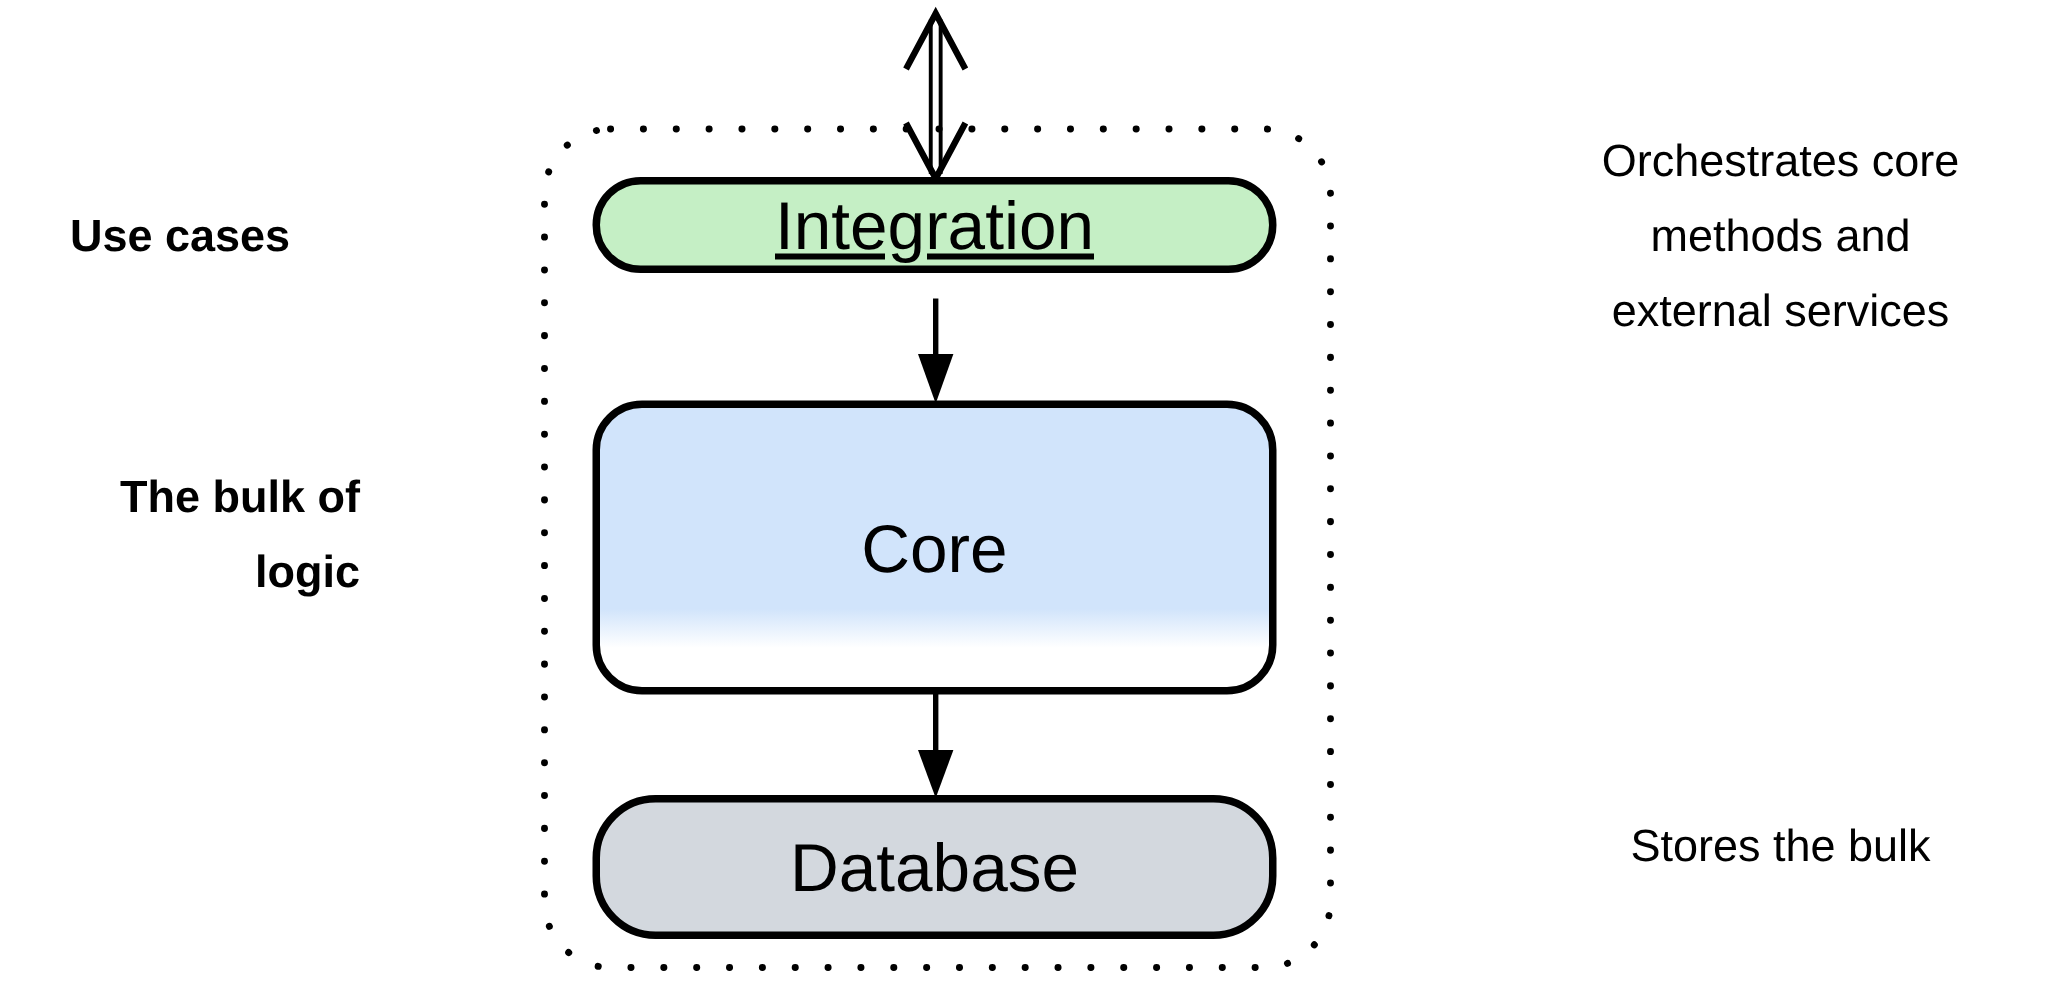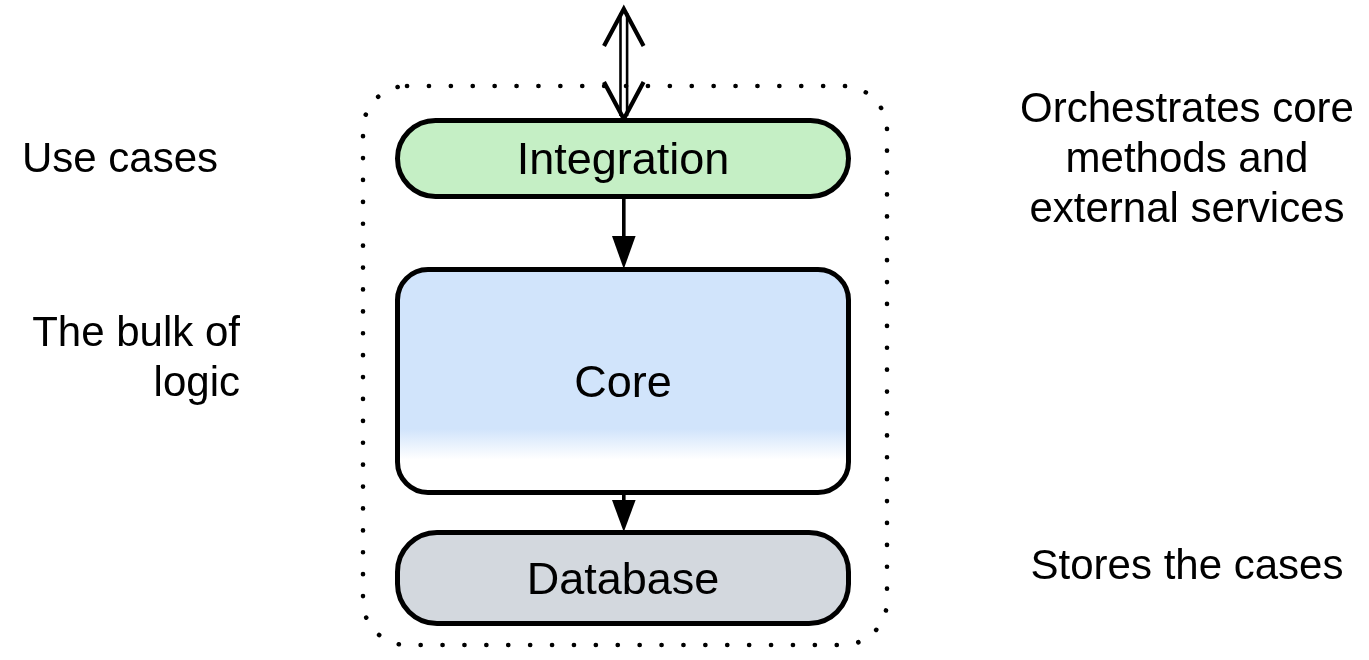--- a/index.html
+++ b/index.html
@@ -30,47 +30,48 @@
     border: 5px solid var(--stroke, #000000);
     display: flex;
     align-items: center;
     justify-content: center;
     font-size: 45px;
     line-height: 1;
     text-align: center;
   }
   .box-integration {
     left: 395px; top: 118px;
-    width: 456px; height: 81px;
+    width: 456px; height: 64px;
     border-radius: 41px;
     background: var(--integration-fill, #c5efc5);
+    text-decoration: underline;
   }
   .box-core {
     left: 395px; top: 267px;
-    width: 456px; height: 228px;
+    width: 456px; height: 196px;
     border-radius: 33px;
     background: linear-gradient(to bottom,
       var(--core-fill, #d1e4fb) 0%,
       var(--core-fill, #d1e4fb) 72%,
       #ffffff 86%);
   }
   .box-database {
     left: 395px; top: 530px;
     width: 456px; height: 96px;
     border-radius: 42px;
     background: var(--database-fill, #d3d8de);
   }
   .label {
     position: absolute;
-    font-size: 42px;
+    font-size: 30px;
     line-height: 50px;
     text-align: center;
     white-space: pre-line;
   }
-  .label-left  { left: 0;     width: 240px; }
+  .label-left  { left: 0;     width: 240px; font-weight: bold; }
   .label-right { left: 1005px; width: 364px; }
   .lbl-use-cases    { top: 133px; }
   .lbl-bulk         { top: 307px; text-align: right; }
   .lbl-persistence  { top: 538px; }
   .lbl-orchestrates { top: 83px;  }
   .lbl-implements   { top: 324px; }
   .lbl-stores       { top: 540px; }
 </style>
 </head>
 <body>
@@ -115,15 +116,15 @@
 
   <div class="label label-left lbl-bulk">The bulk of
 logic</div>
 
 
   <div class="label label-right lbl-orchestrates">Orchestrates core
 methods and
 external services</div>
 
 
-  <div class="label label-right lbl-stores">Stores the cases</div>
+  <div class="label label-right lbl-stores">Stores the bulk</div>
 
 </div>
 
 </body></html>

